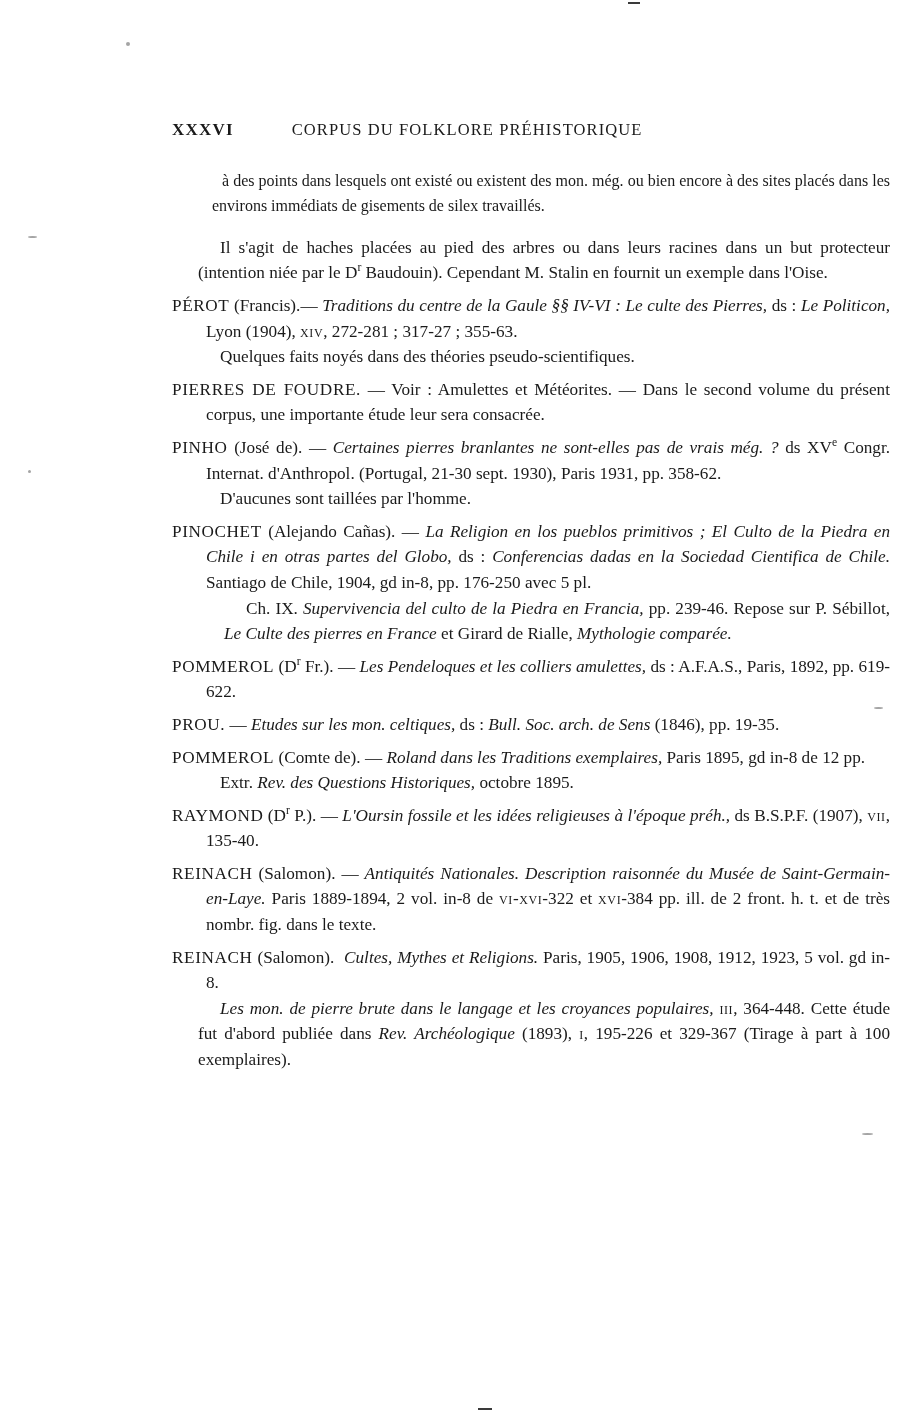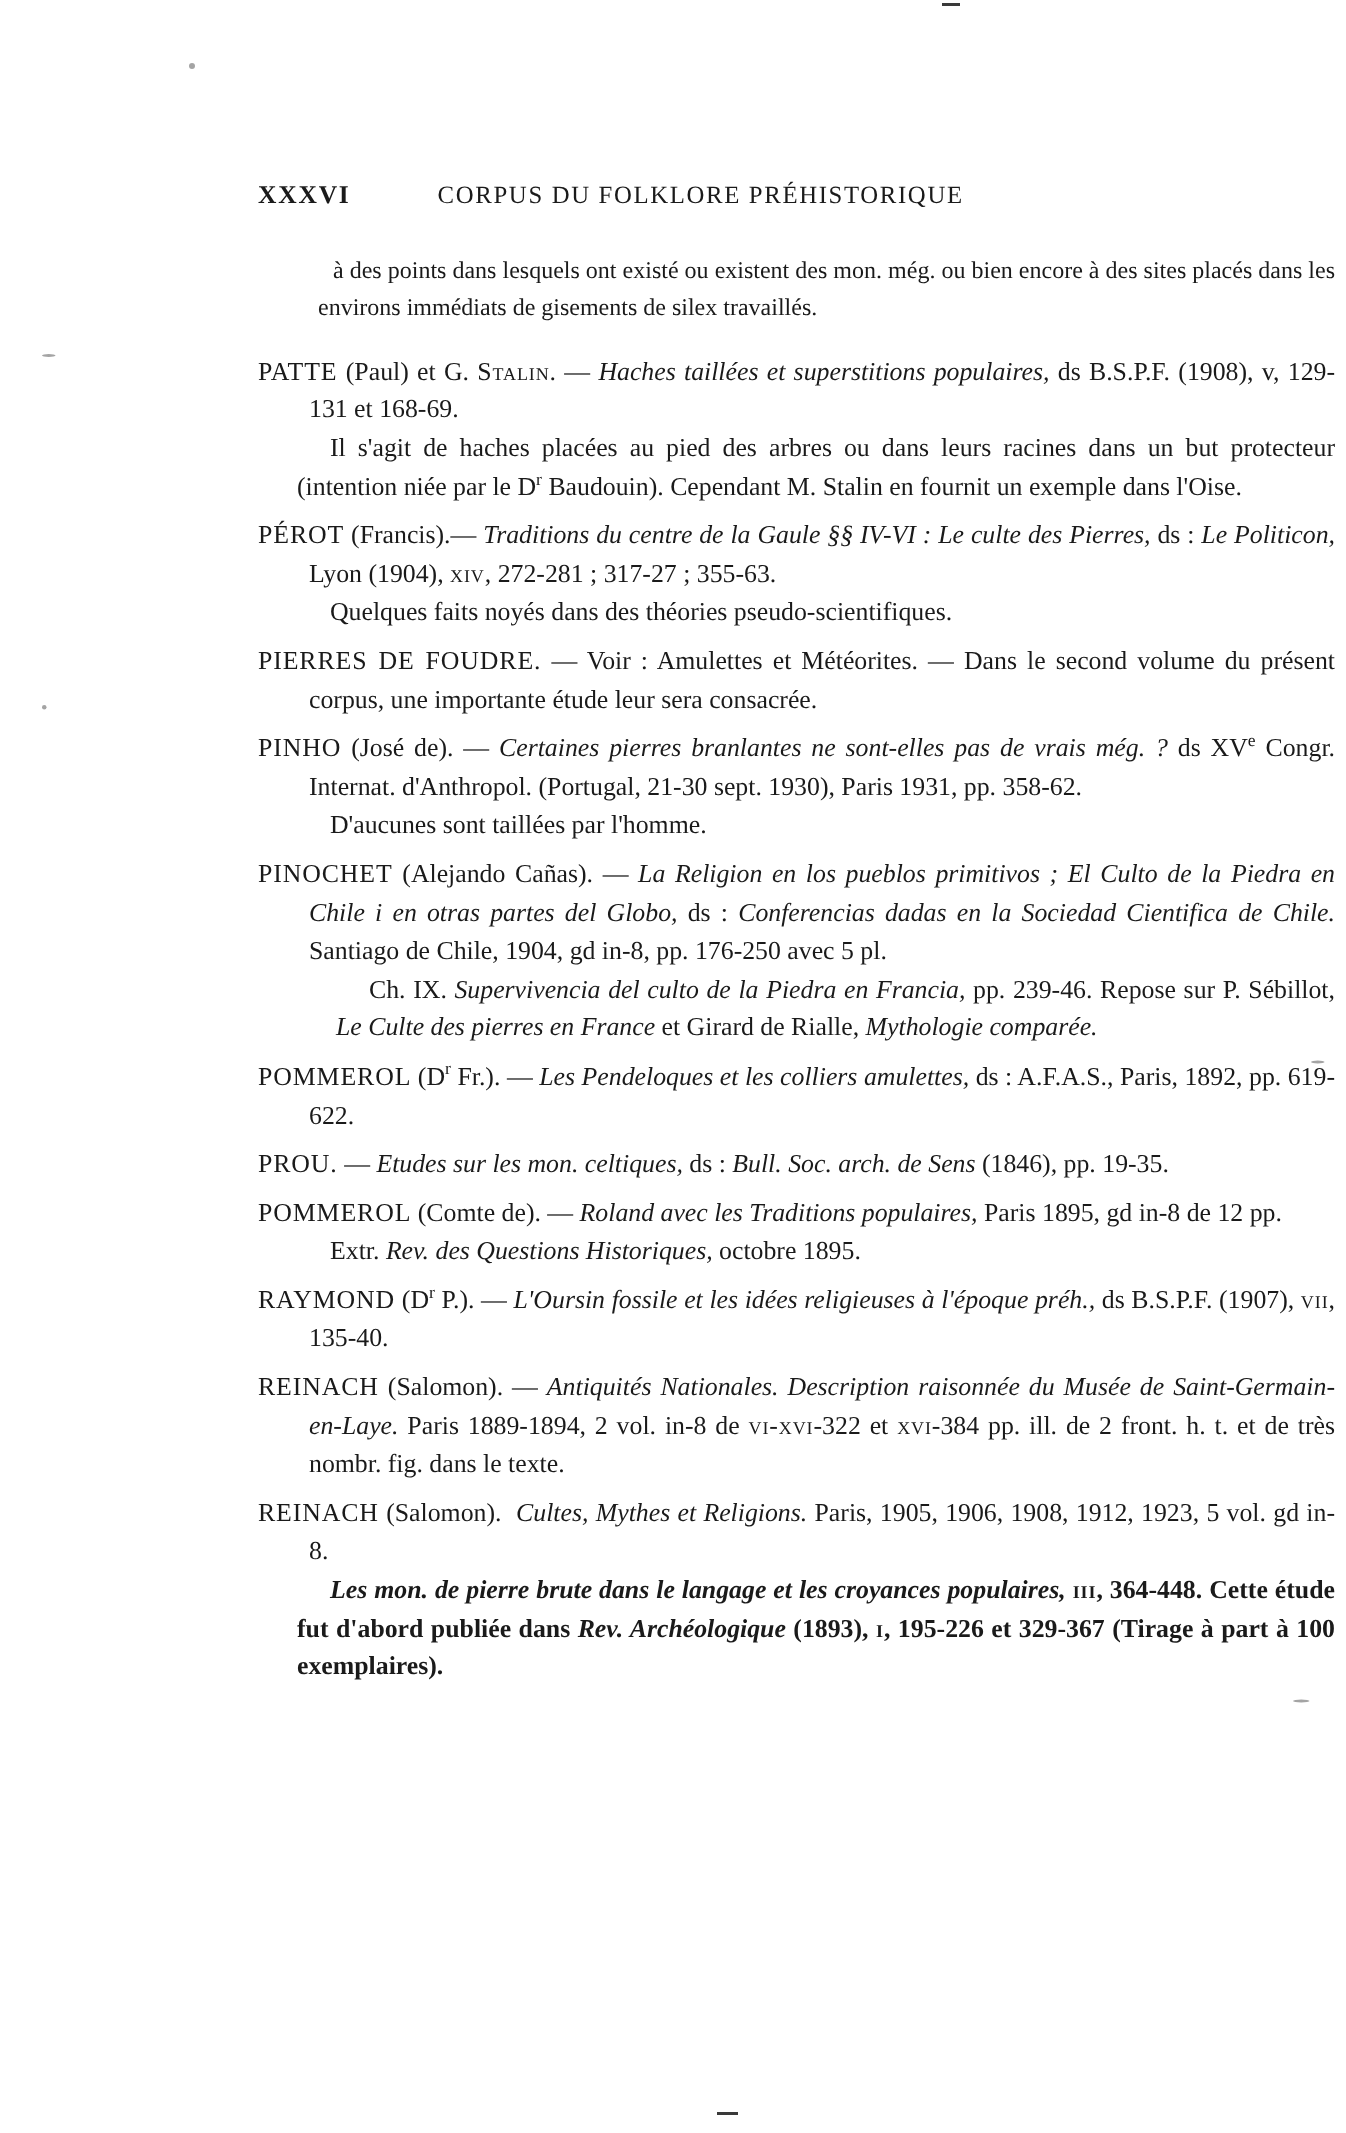--- a/index.html
+++ b/index.html
@@ -128,21 +128,20 @@
 
   <div class="header">
     <span class="folio">XXXVI</span><span class="header-title">CORPUS DU FOLKLORE PRÉHISTORIQUE</span>
   </div>
 
   <div class="content">
 
     <p class="lead">à des points dans lesquels ont existé ou existent des mon. még. ou bien encore à des sites placés dans les environs immédiats de gisements de silex travaillés.</p>
 
     <div class="entry">
-      <p class="bib"><span class="sc">PATTE</span> (Paul) et G. <span class="sc">Stalin</span>. — <span class="it">Haches taillées et superstitions populaires,</span> ds B.S.P.F. (1908), v, 129-131 et 168-69.</p>
       <p class="note">Il s'agit de haches placées au pied des arbres ou dans leurs racines dans un but protecteur (intention niée par le D<sup>r</sup> Baudouin). Cependant M. Stalin en fournit un exemple dans l'Oise.</p>
     </div>
 
     <div class="entry">
       <p class="bib"><span class="sc">PÉROT</span> (Francis).— <span class="it">Traditions du centre de la Gaule §§ IV-VI : Le culte des Pierres,</span> ds : <span class="it">Le Politicon,</span> Lyon (1904), <span class="sc">xiv</span>, 272-281 ; 317-27 ; 355-63.</p>
       <p class="note">Quelques faits noyés dans des théories pseudo-scientifiques.</p>
     </div>
 
     <div class="entry">
       <p class="bib"><span class="sc">PIERRES DE FOUDRE.</span> — Voir : Amulettes et Météorites. — Dans le second volume du présent corpus, une importante étude leur sera consacrée.</p>
@@ -160,31 +159,31 @@
 
     <div class="entry">
       <p class="bib"><span class="sc">POMMEROL</span> (D<sup>r</sup> Fr.). — <span class="it">Les Pendeloques et les colliers amulettes,</span> ds : A.F.A.S., Paris, 1892, pp. 619-622.</p>
     </div>
 
     <div class="entry">
       <p class="bib"><span class="sc">PROU.</span> — <span class="it">Etudes sur les mon. celtiques,</span> ds : <span class="it">Bull. Soc. arch. de Sens</span> (1846), pp. 19-35.</p>
     </div>
 
     <div class="entry">
-      <p class="bib"><span class="sc">POMMEROL</span> (Comte de). — <span class="it">Roland avec les Traditions populaires,</span> Paris 1895, gd in-8 de 12 pp.</p>
+      <p class="bib"><span class="sc">POMMEROL</span> (Comte de). — <span class="it">Roland dans les Traditions exemplaires,</span> Paris 1895, gd in-8 de 12 pp.</p>
       <p class="note">Extr. <span class="it">Rev. des Questions Historiques,</span> octobre 1895.</p>
     </div>
 
     <div class="entry">
       <p class="bib"><span class="sc">RAYMOND</span> (D<sup>r</sup> P.). — <span class="it">L'Oursin fossile et les idées religieuses à l'époque préh.,</span> ds B.S.P.F. (1907), <span class="sc">vii</span>, 135-40.</p>
     </div>
 
     <div class="entry">
       <p class="bib"><span class="sc">REINACH</span> (Salomon). — <span class="it">Antiquités Nationales. Description raisonnée du Musée de Saint-Germain-en-Laye.</span> Paris 1889-1894, 2 vol. in-8 de <span class="sc">vi-xvi</span>-322 et <span class="sc">xvi</span>-384 pp. ill. de 2 front. h. t. et de très nombr. fig. dans le texte.</p>
     </div>
 
     <div class="entry">
       <p class="bib"><span class="sc">REINACH</span> (Salomon). &nbsp;<span class="it">Cultes, Mythes et Religions.</span> Paris, 1905, 1906, 1908, 1912, 1923, 5 vol. gd in-8.</p>
-      <p class="note-sm" style="padding-left:26px;font-weight:bold;"><span class="it">Les mon. de pierre brute dans le langage et les croyances populaires,</span> <span class="sc">iii</span>, 364-448. Cette étude fut d'abord publiée dans <span class="it">Rev. Archéologique</span> (1893), <span class="sc">i</span>, 195-226 et 329-367 (Tirage à part à 100 exemplaires).</p>
+      <p class="note-sm" style="padding-left:26px;"><span class="it">Les mon. de pierre brute dans le langage et les croyances populaires,</span> <span class="sc">iii</span>, 364-448. Cette étude fut d'abord publiée dans <span class="it">Rev. Archéologique</span> (1893), <span class="sc">i</span>, 195-226 et 329-367 (Tirage à part à 100 exemplaires).</p>
     </div>
 
   </div>
 </div>
 
 </body></html>

